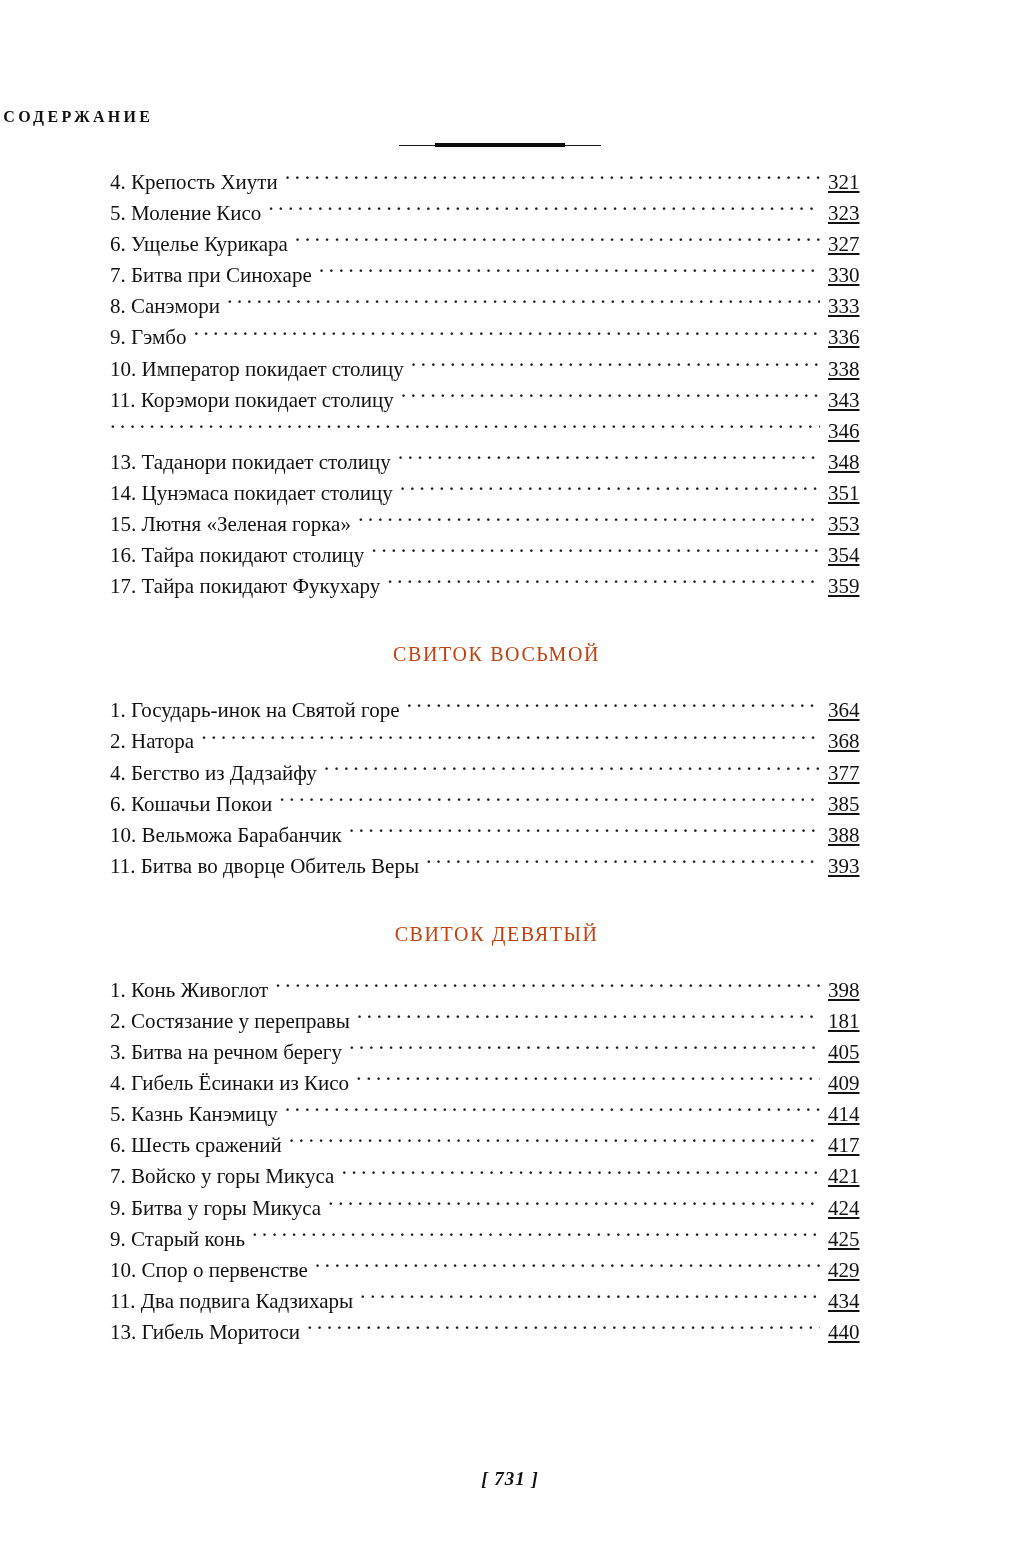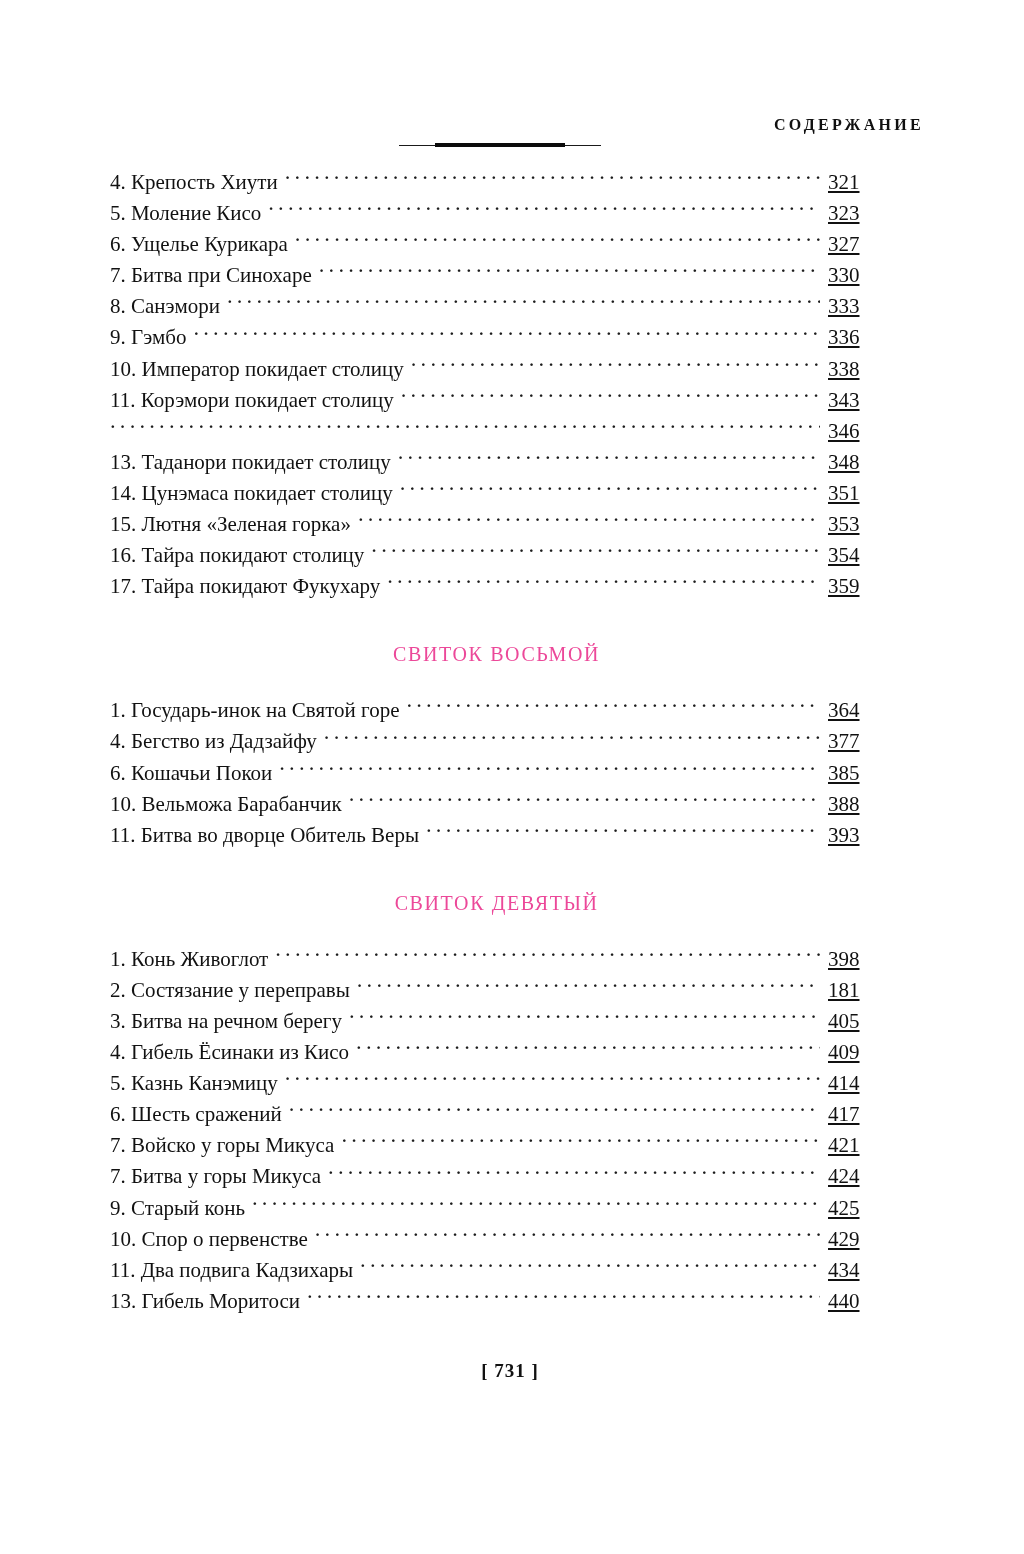--- a/index.html
+++ b/index.html
@@ -25,22 +25,21 @@
     height: 1554px;
     box-sizing: border-box;
   }
 
   
   .running-head {
     position: absolute;
     left: 0;
     top: 108px;
     width: 924px;
-    text-align: right;
-    margin-top: 8px;
+    text-align: left;
   }
   .running-head-text {
     display: inline-block;
     font-size: 16px;
     letter-spacing: 3.3px;
     text-indent: 3.3px;
     font-weight: 700;
     color: #101010;
   }
 
@@ -113,33 +112,34 @@
     text-decoration: underline;
   }
 
   
   .section-heading {
     width: 100%;
     text-align: center;
     font-size: 20px;
     letter-spacing: 1.6px;
     text-indent: 1.6px;
-    color: #ec4899;
+    color: #c2410c;
   }
   .sec-gap-before { height: 41px; }
   .sec-gap-after  { height: 29px; }
   .section-heading-inner { display: inline-block; }
 
   
   .folio {
     position: absolute;
     left: 0;
-    top: 1360px;
+    top: 1468px;
     width: 1020px;
     text-align: center;
+    font-style: italic;
   }
   .folio-text {
     display: inline-block;
     font-size: 19px;
     font-weight: 700;
     letter-spacing: 1px;
     color: #111111;
   }
 </style>
 </head>
@@ -228,20 +228,25 @@
       </div>
       <div class="sec-gap-before"></div>
       <div class="section-heading"><span class="section-heading-inner">СВИТОК ВОСЬМОЙ</span></div>
       <div class="sec-gap-after"></div>
       <div class="toc-entry">
         <span class="entry-title">1. Государь-инок на Святой горе</span>
         <span class="entry-leader"></span>
         <span class="entry-page">364</span>
       </div>
       <div class="toc-entry">
+        <span class="entry-title">2. Натора</span>
+        <span class="entry-leader"></span>
+        <span class="entry-page">368</span>
+      </div>
+      <div class="toc-entry">
         <span class="entry-title">4. Бегство из Дадзайфу</span>
         <span class="entry-leader"></span>
         <span class="entry-page">377</span>
       </div>
       <div class="toc-entry">
         <span class="entry-title">6. Кошачьи Покои</span>
         <span class="entry-leader"></span>
         <span class="entry-page">385</span>
       </div>
       <div class="toc-entry">
@@ -286,21 +291,21 @@
         <span class="entry-title">6. Шесть сражений</span>
         <span class="entry-leader"></span>
         <span class="entry-page">417</span>
       </div>
       <div class="toc-entry">
         <span class="entry-title">7. Войско у горы Микуса</span>
         <span class="entry-leader"></span>
         <span class="entry-page">421</span>
       </div>
       <div class="toc-entry">
-        <span class="entry-title">7. Битва у горы Микуса</span>
+        <span class="entry-title">9. Битва у горы Микуса</span>
         <span class="entry-leader"></span>
         <span class="entry-page">424</span>
       </div>
       <div class="toc-entry">
         <span class="entry-title">9. Старый конь</span>
         <span class="entry-leader"></span>
         <span class="entry-page">425</span>
       </div>
       <div class="toc-entry">
         <span class="entry-title">10. Спор о первенстве</span>

